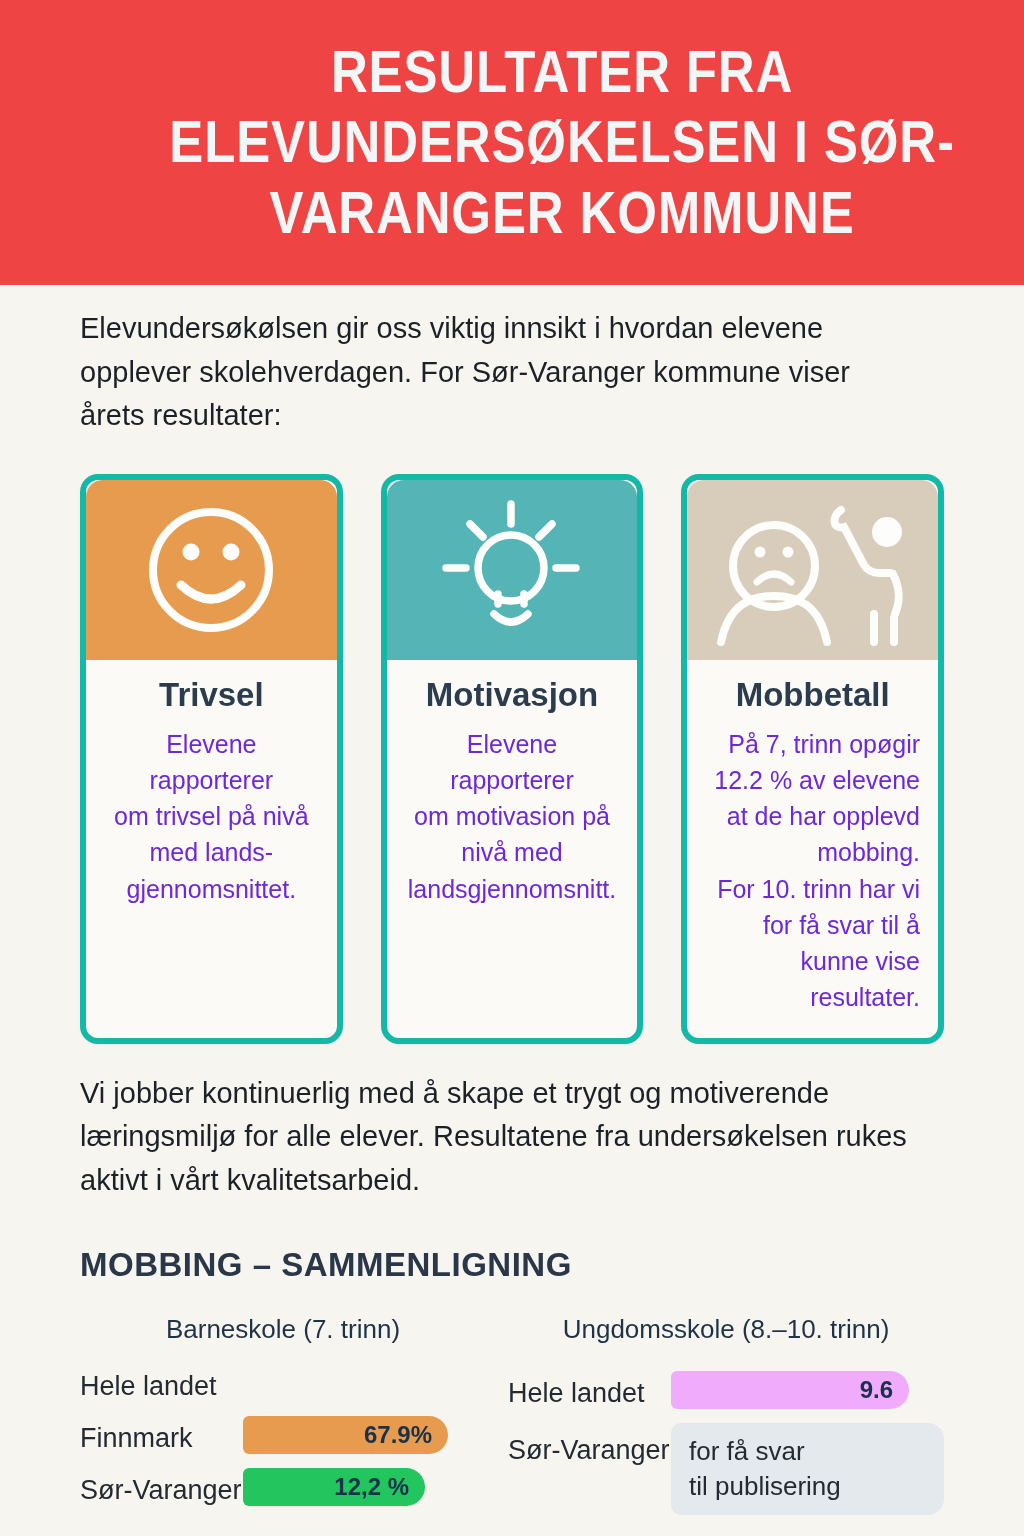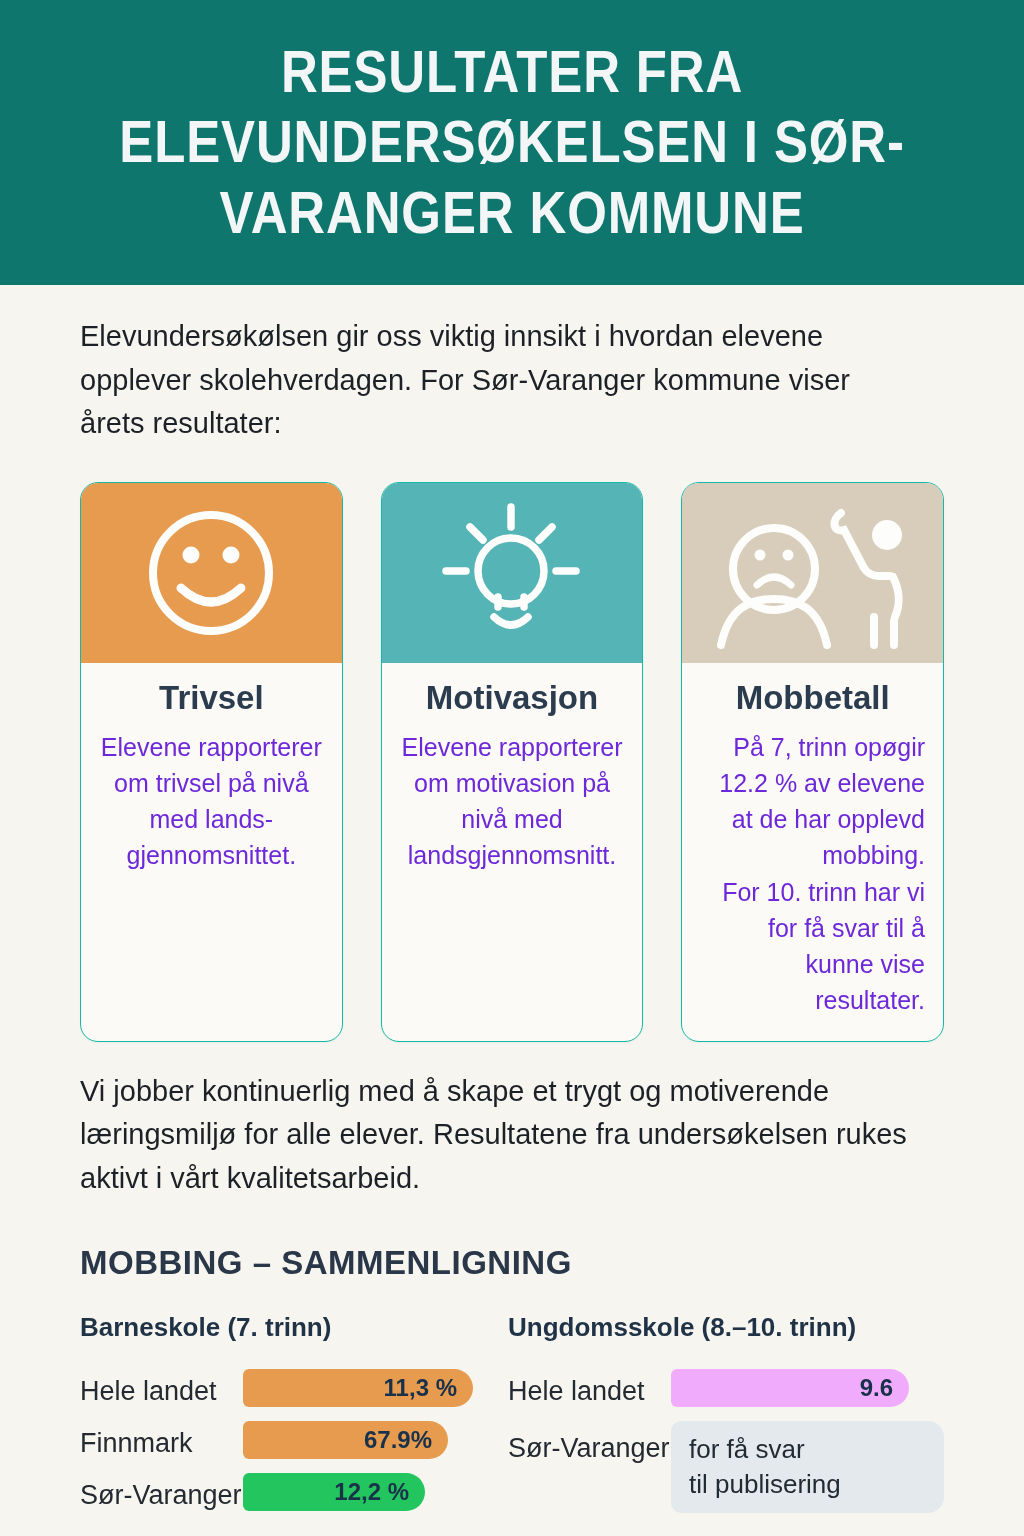--- a/index.html
+++ b/index.html
@@ -27,33 +27,33 @@
     white-space:pre-line;
   }
   
   .content{padding:0 80px;}
   .para{
     font-size:29px;
     line-height:1.5;
     white-space:pre-line;
     color:#1c2127;
   }
-  .intro{margin-top:30px;}
+  .intro{margin-top:22px;}
   .mid-para{margin-top:28px;}
   
   .cards{
     margin-top:36px;
     display:flex;
     gap:38px;
     align-items:stretch;
   }
   .card{
     flex:1 1 0;
     background:#fbfaf6;
-    border:1px solid #14b8a6;
+    border:6px solid #14b8a6;
     border-radius:18px;
     display:flex;flex-direction:column;
     min-height:500px;
     box-shadow:0 1px 2px rgba(0,0,0,0.04);
   }
   .card-header{
     height:180px;
     border-radius:17px 17px 0 0;
     display:flex;align-items:center;justify-content:center;
   }
@@ -82,23 +82,24 @@
     color:#2a3748;
   }
   .charts{
     margin-top:30px;
     display:flex;
     gap:22px;
   }
   .chart{flex:1 1 0;}
   .chart-title{
     font-size:26px;
-    font-weight:bold;
+    font-weight:normal;
     color:#1f3246;
     margin-bottom:26px;
+    text-align:center;
   }
   .bar-row{
     display:flex;
     align-items:flex-end;
     margin-bottom:14px;
     position:relative;
   }
   .bar-row.top-align{align-items:flex-start;}
   .bar-label{
     flex:0 0 163px;
@@ -129,21 +130,21 @@
     font-size:26px;
     line-height:1.35;
     color:#222b33;
     white-space:pre-line;
   }
   .icon-svg{display:block;}
 </style>
 </head>
 <body>
 
-<div class="hero" style="background: #0f766e;">
+<div class="hero" style="background: #ef4444; justify-content: flex-end;">
   <div class="hero-title">RESULTATER FRA
 ELEVUNDERSØKELSEN I SØR-
 VARANGER KOMMUNE</div>
 </div>
 
 <div class="content">
 
   <div class="para intro">Elevundersøkølsen gir oss viktig innsikt i hvordan elevene
 opplever skolehverdagen. For Sør-Varanger kommune viser
 årets resultater:</div>
@@ -226,23 +227,20 @@
 
   <div class="section-heading">MOBBING – SAMMENLIGNING</div>
 
   <div class="charts">
 
     <div class="chart">
       <div class="chart-title">Barneskole (7. trinn)</div>
 
       <div class="bar-row">
         <span class="bar-label">Hele landet</span>
-        <div class="bar" style="background: rgb(231, 155, 79); width: 230px;">
-          <span>11,3 %</span>
-        </div>
       </div>
 
       <div class="bar-row">
         <span class="bar-label">Finnmark</span>
         <div class="bar" style="background: rgb(231, 155, 79); width: 205px;">
           <span>67.9%</span>
         </div>
       </div>
 
       <div class="bar-row">

